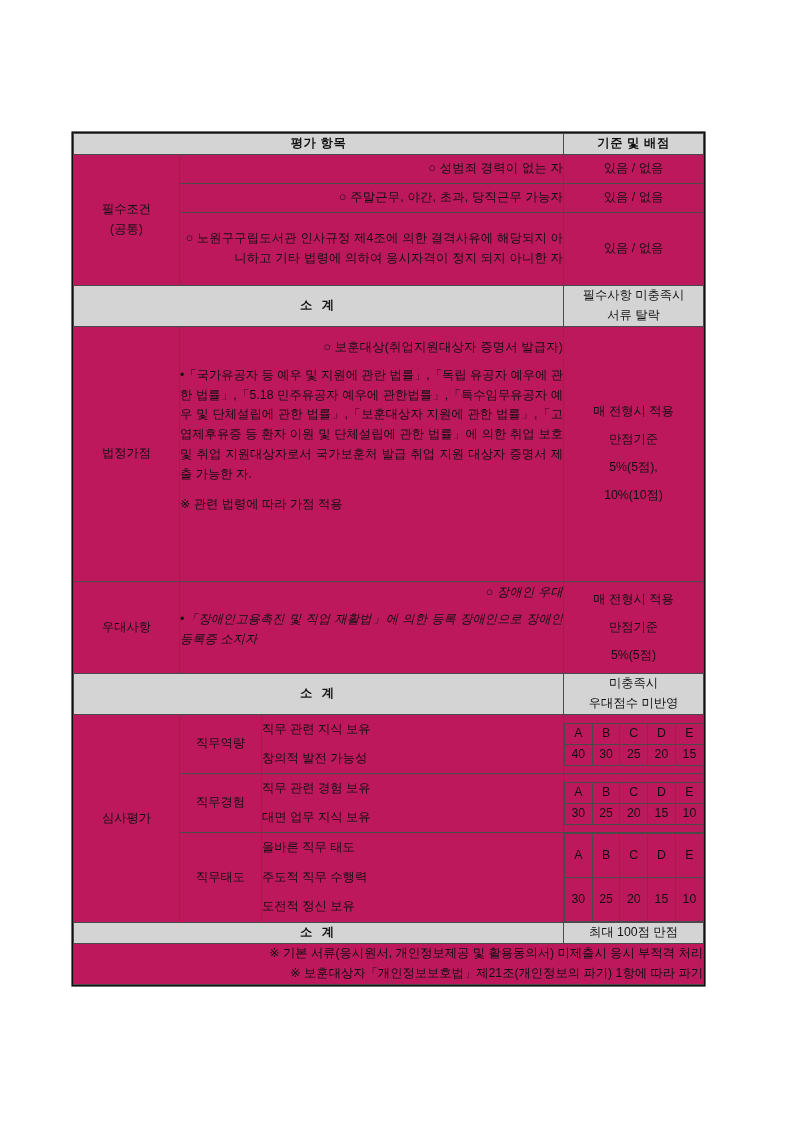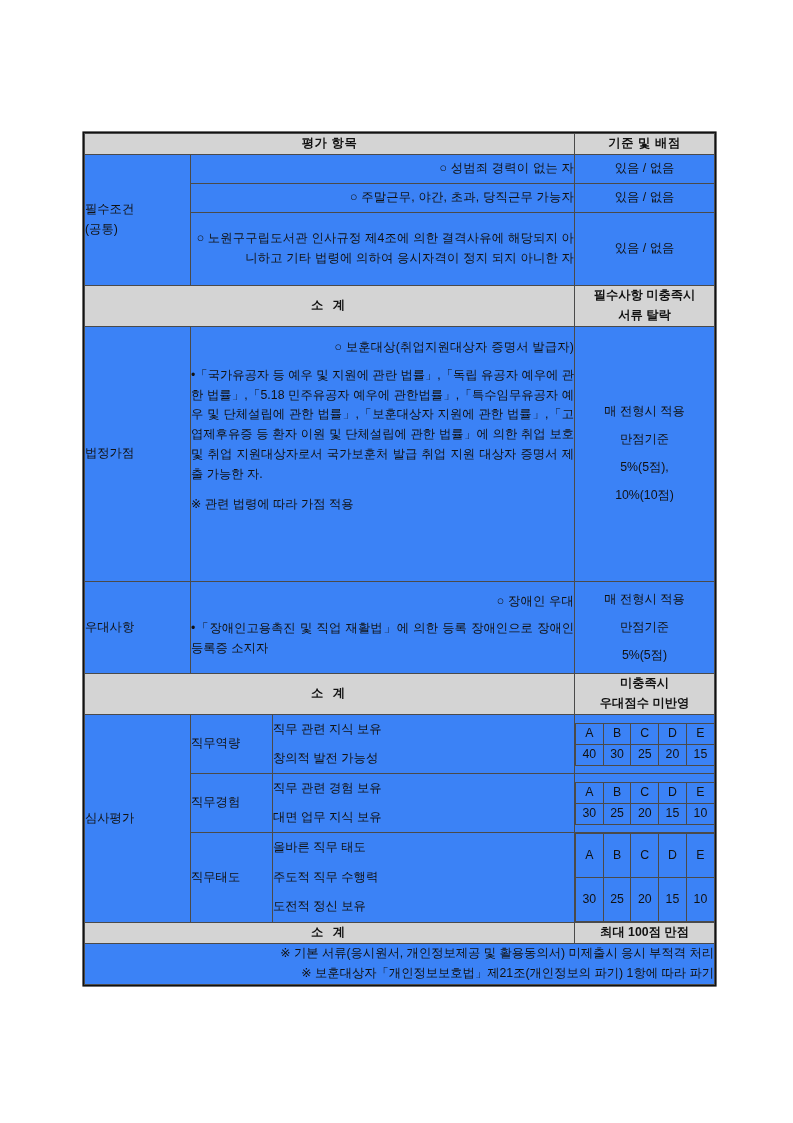--- a/index.html
+++ b/index.html
@@ -18,26 +18,26 @@
 
   #sheet {
     position: absolute;
     left: 0; top: 0;
     width: 793px;
     height: 1123px;
   }
 
   table.doc {
     position: absolute;
-    left: 84px;
+    left: 73px;
     top: 133px;
     width: 630px;
     border-collapse: collapse;
     table-layout: fixed;
-    background: #3b82f6;
+    background: #be185d;
   }
 
   table.doc td {
     border: 1px solid #4a4a4a;
     padding: 0;
     vertical-align: middle;
     font-size: 12.3px;
     line-height: 1.62;
     color: #111;
   }
@@ -65,29 +65,29 @@
   }
 
   .subtotal {
     font-weight: bold;
     font-size: 13.4px;
     letter-spacing: 3px;
     padding: 8px 0 9px 0;
   }
 
   .rightnote {
-    font-weight: bold;
+    font-weight: normal;
     font-size: 12.4px;
     line-height: 1.52;
     padding: 6px 4px;
   }
 
   .cat-label {
     font-size: 12.6px;
-    text-align: left;
+    text-align: center;
     padding: 4px 2px;
   }
 
   .body-text {
     text-align: justify;
     text-justify: inter-character;
     word-break: break-all;
   }
   .body-text p {
     margin: 0;
@@ -195,21 +195,21 @@
         <td class="right-multi">
           <p>매 전형시 적용</p>
           <p>만점기준</p>
           <p>5%(5점),</p>
           <p>10%(10점)</p>
         </td>
       </tr>
 
       <tr>
         <td class="ctr cat-label">우대사항</td>
-        <td class="lft pad-l body-text" colspan="2" style="height:78px; vertical-align:top; padding-top:9px;">
+        <td class="lft pad-l body-text" colspan="2" style="height:78px; vertical-align:top; font-style:italic;">
           <p class="circ">○ 장애인 우대</p>
           <p class="just" style="padding-top:5px;">•「장애인고용촉진 및 직업 재활법」에 의한 등록 장애인으로 장애인등록증 소지자</p>
         </td>
         <td class="right-multi">
           <p>매 전형시 적용</p>
           <p>만점기준</p>
           <p>5%(5점)</p>
         </td>
       </tr>
 

